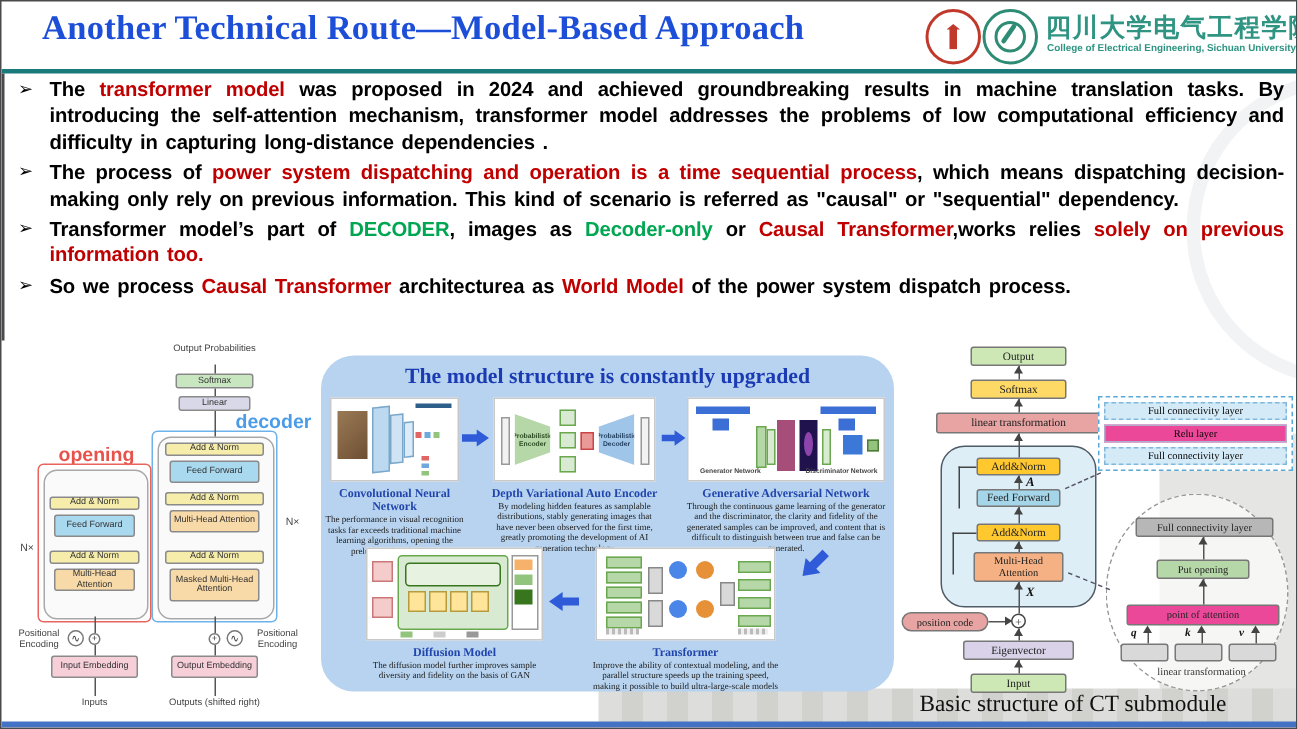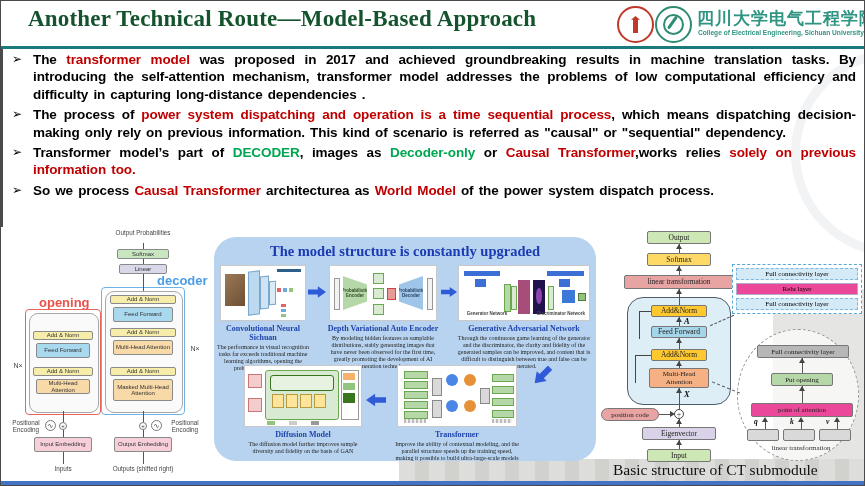--- a/index.html
+++ b/index.html
@@ -1,20 +1,20 @@
 <!DOCTYPE html>
 <html><head>
 <meta charset="utf-8">
 <style>
   html,body{margin:0;padding:0;background:#e9e9e9;}
   #slide{position:relative;width:865px;height:486px;background:#ffffff;border:1px solid #4a4a4c;
          box-sizing:border-box;overflow:hidden;font-family:"Liberation Sans",sans-serif;}
   
   #page-title{position:absolute;left:27px;top:5px;font-family:"Liberation Serif",serif;
-              font-weight:bold;font-size:23px;color:#14532d;letter-spacing:0.2px;}
+              font-weight:bold;font-size:23px;color:#1d4ed8;letter-spacing:0.2px;}
   .logo{position:absolute;top:5px;width:33px;height:33px;border-radius:50%;background:#fff;
         display:flex;align-items:center;justify-content:center;}
   #logo-scu{left:616px;border:2px solid #c0392b;}
   #logo-scu .tower{width:9px;height:17px;background:#c0392b;
         clip-path:polygon(50% 0,100% 22%,78% 22%,78% 100%,22% 100%,22% 22%,0 22%);}
   #logo-cee{left:654px;border:2px solid #2e8b74;}
   #logo-cee .ring{width:17px;height:17px;border:2px solid #2e8b74;border-radius:50%;position:relative;}
   #logo-cee .ring:after{content:"";position:absolute;left:6px;top:-1px;width:3px;height:15px;
         background:#2e8b74;transform:rotate(35deg);border-radius:2px;}
   #org-cn{position:absolute;left:696px;top:6px;font-family:"Liberation Serif",serif;font-weight:bold;
@@ -111,21 +111,21 @@
     </div>
   <div id="org-cn">四川大学电气工程学院</div>
   <div id="org-en">College of Electrical Engineering, Sichuan University</div>
   <div id="title-rule"></div>
 
   <div class="block-edge" style="left:0;"></div>
   <div class="block-edge" style="left:863px;"></div>
   <div id="bullets">
       <div class="bullet">
         <span class="marker">➢</span>
-        <span class="bullet-text"><span>The </span><span class="red">transformer model</span><span> was proposed in 2017 and achieved groundbreaking  results in machine translation tasks. By introducing the self-attention mechanism, transformer model addresses the problems of low computational efficiency and difficulty in capturing long-distance dependencies .</span></span>
+        <span class="bullet-text"><span>The </span><span class="red">transformer model</span><span> was proposed in 2024 and achieved groundbreaking  results in machine translation tasks. By introducing the self-attention mechanism, transformer model addresses the problems of low computational efficiency and difficulty in capturing long-distance dependencies .</span></span>
       </div>
       <div class="bullet">
         <span class="marker">➢</span>
         <span class="bullet-text"><span>The process of </span><span class="red">power system dispatching and operation is a time sequential process</span><span>, which means dispatching decision-making only rely on previous information. This kind of scenario is referred as "causal" or "sequential" dependency.</span></span>
       </div>
       <div class="bullet">
         <span class="marker">➢</span>
         <span class="bullet-text"><span>Transformer model’s part of </span><span class="green">DECODER</span><span>, images as </span><span class="green">Decoder-only</span><span> or </span><span class="red">Causal Transformer</span><span>,works relies </span><span class="red">solely on previous information too.</span></span>
       </div>
       <div class="bullet">
@@ -195,21 +195,21 @@
         <div class="abs" style="left:39px;top:10px;width:7px;height:31px;background:#cfe3f4;border:0.5px solid #7aa8cc;transform:skewY(-6deg);"></div>
         <div class="abs" style="left:48px;top:15px;width:5px;height:22px;background:#dcebf8;border:0.5px solid #7aa8cc;transform:skewY(-6deg);"></div>
         <div class="abs" style="left:56px;top:22px;width:4px;height:4px;background:#e06666;"></div>
         <div class="abs" style="left:62px;top:22px;width:4px;height:4px;background:#6fa8dc;"></div>
         <div class="abs" style="left:68px;top:22px;width:4px;height:4px;background:#93c47d;"></div>
         <div class="abs" style="left:56px;top:3px;width:24px;height:3px;background:#2e5f8a;"></div>
         <div class="abs" style="left:60px;top:38px;width:5px;height:3px;background:#e06666;"></div>
         <div class="abs" style="left:60px;top:43px;width:5px;height:3px;background:#6fa8dc;"></div>
         <div class="abs" style="left:60px;top:48px;width:5px;height:3px;background:#93c47d;"></div>
       </div>
-      <div class="card-title">Convolutional Neural Sichuan</div>
+      <div class="card-title">Convolutional Neural Network</div>
       <div class="card-caption">The performance in visual recognition tasks far exceeds traditional machine learning algorithms, opening the prelude to deep learning</div>
     </div>
     <div class="mp-arrow" style="left:94px;top:48px;">
       <svg width="18" height="14" viewBox="0 0 22 14">
           <polygon points="0,4 12,4 12,0 22,7 12,14 12,10 0,10" fill="#2f5bd8"></polygon>
         </svg>
     </div>
 
     <div class="card" style="left:112px;top:28px;width:114px;">
       <div class="thumb" style="width:106px;height:54px;">

